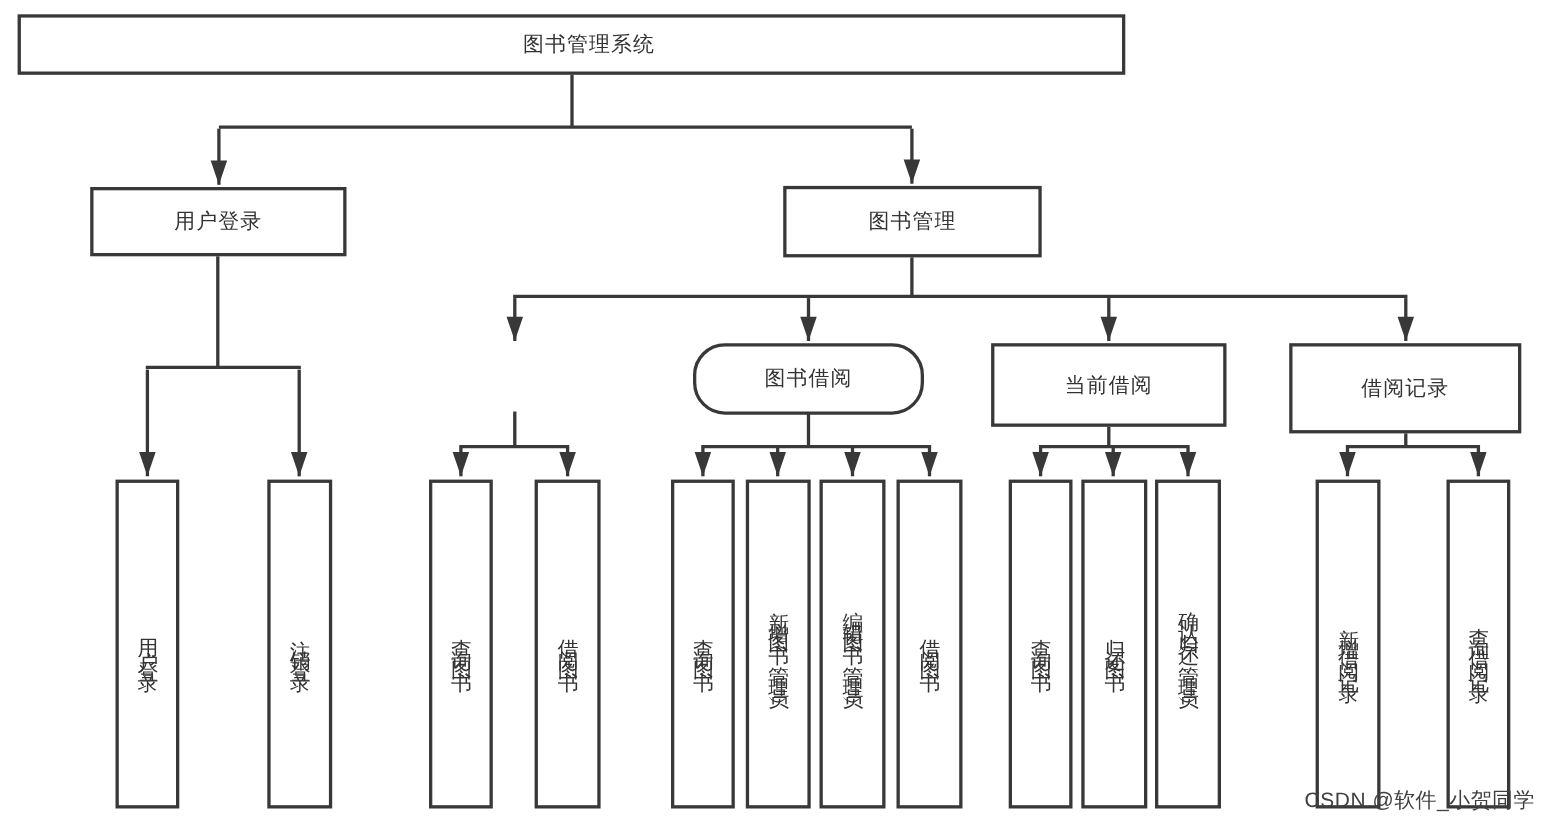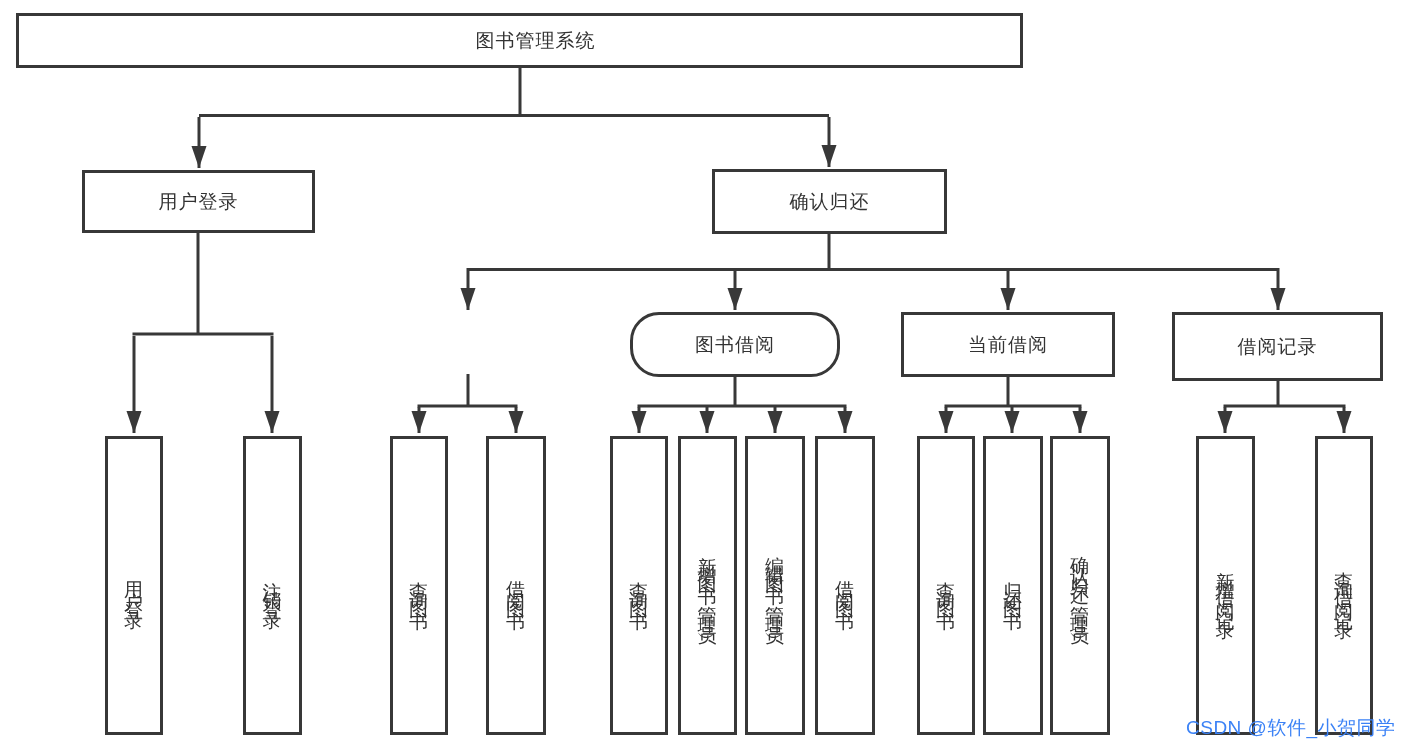--- a/index.html
+++ b/index.html
@@ -41,21 +41,21 @@
     font-size: 19px;
     padding: 6px 0;
   }
   .watermark {
     position: absolute;
     left: 1186px;
     top: 715px;
     width: 212px;
     font-size: 19px;
     letter-spacing: 0.5px;
-    color: #3b82f6;
+    color: #404040;
     white-space: nowrap;
     z-index: 5;
   }
 </style>
 </head>
 <body>
 
 <div id="stage">
 
   <svg id="connectors" viewBox="0 0 1405 747" xmlns="http://www.w3.org/2000/svg">
@@ -99,28 +99,28 @@
 
       <path d="M1225,407 V433"></path>
       <path d="M1344,407 V433"></path>
     </g>
   </svg>
 
   <div class="box" style="left:16px; top:13px; width:1007px; height:55px;padding-left:32px;">图书管理系统</div>
 
   <div class="box" style="left:82px; top:170px; width:233px; height:63px;">用户登录</div>
 
-  <div class="box" style="left:712px; top:169px; width:235px; height:65px;">确认归还</div>
+  <div class="box" style="left:712px; top:169px; width:235px; height:65px;">图书管理</div>
 
 
   <div class="box" style="left:630px; top:312px; width:210px; height:65px;border-radius:29px;">图书借阅</div>
 
-  <div class="box" style="left:901px; top:312px; width:214px; height:65px;">当前借阅</div>
+  <div class="box" style="left:901px; top:312px; width:214px; height:76px;">当前借阅</div>
 
-  <div class="box" style="left:1172px; top:312px; width:211px; height:69px;">借阅记录</div>
+  <div class="box" style="left:1172px; top:312px; width:211px; height:82px;">借阅记录</div>
 
   <div class="box vbox" style="left:105px; top:436px; width:58px; height:299px;">用户登录</div>
 
   <div class="box vbox" style="left:243px; top:436px; width:59px; height:299px;">注销登录</div>
 
   <div class="box vbox" style="left:390px; top:436px; width:58px; height:299px;">查询图书</div>
 
   <div class="box vbox" style="left:486px; top:436px; width:60px; height:299px;">借阅图书</div>
 
   <div class="box vbox" style="left:610px; top:436px; width:58px; height:299px;">查询图书</div>

